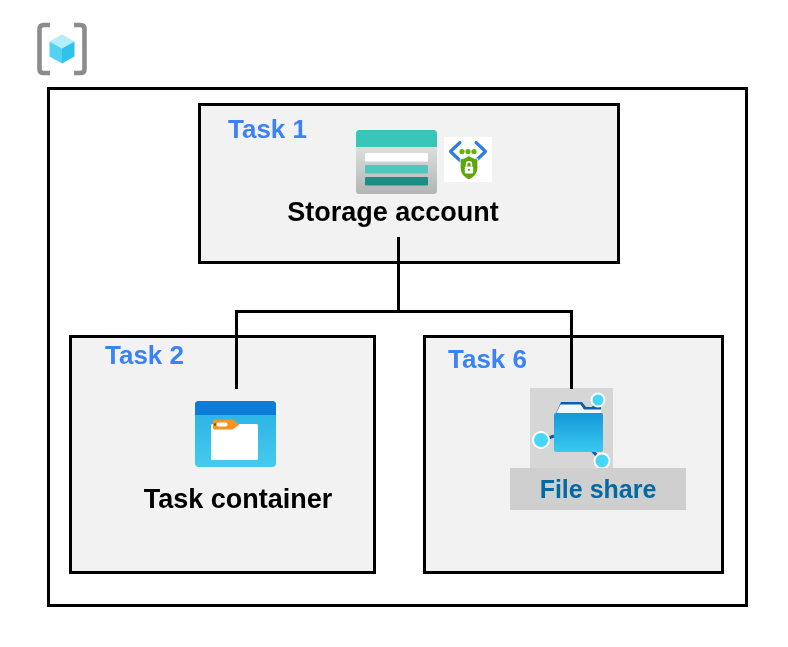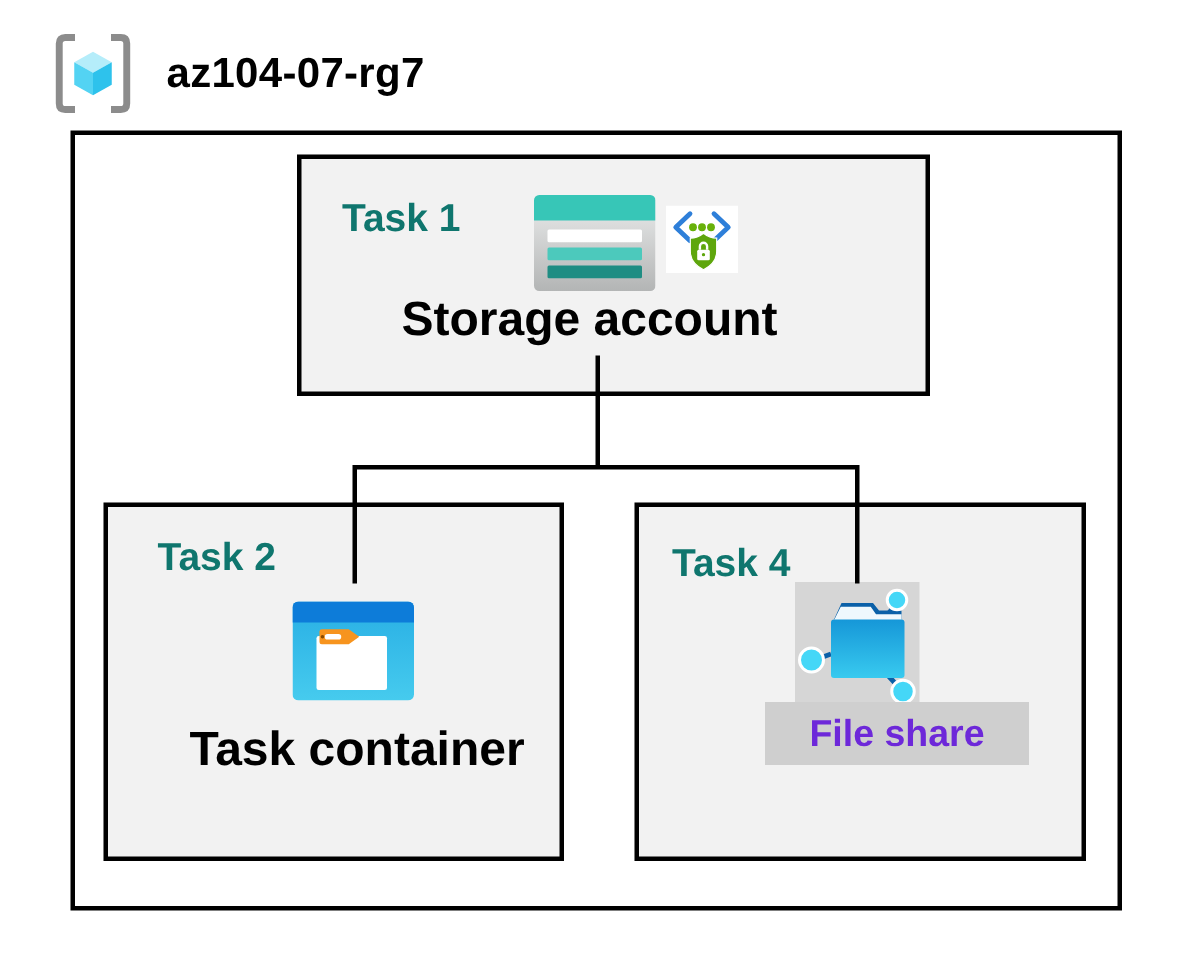--- a/index.html
+++ b/index.html
@@ -18,51 +18,50 @@
     left:47px;top:87px;width:701px;height:520px;
     border:3px solid #000000;background:#ffffff;box-sizing:border-box;
   }
   .task-box{
     border:3px solid #000000;background:#F2F2F2;box-sizing:border-box;
   }
   .task1{left:198px;top:103px;width:422px;height:161px;}
   .task2{left:69px;top:335px;width:307px;height:239px;}
   .task3{left:423px;top:335px;width:301px;height:239px;}
   .task-label{
-    font-size:26px;font-weight:700;color:#0f766e;height:30px;line-height:30px;margin-top:16px;
+    font-size:26px;font-weight:700;color:#3b82f6;height:30px;line-height:30px;
   }
   .t1l{left:228px;top:114px;}
   .t2l{left:105px;top:340px;}
   .t3l{left:448px;top:344px;}
   .item-label{
-    font-size:32px;font-weight:700;color:#000000;text-align:center;
+    font-size:27px;font-weight:700;color:#000000;text-align:center;
     height:30px;line-height:30px;
   }
   .storage-label{left:198px;top:197px;width:390px;}
   .blob-label{left:69px;top:484px;width:338px;}
   .fs-icon-bg{left:530px;top:388px;width:83px;height:80px;background:#D6D6D6;}
   .fs-label-bg{
     left:510px;top:468px;width:176px;height:42px;background:#CFCFCF;
-    font-size:25px;font-weight:700;color:#6d28d9;text-align:center;line-height:42px;
+    font-size:25px;font-weight:700;color:#0369a1;text-align:center;line-height:42px;
   }
   .overlay{left:0;top:0;width:788px;height:647px;pointer-events:none;}
 </style>
 </head>
 <body>
 
 <div class="canvas">
 
   <svg class="abs" style="left:36px;top:22px" width="52" height="54" viewBox="0 0 52 54">
     <path d="M14 3 H7.5 Q3.5 3 3.5 7 V47 Q3.5 51 7.5 51 H14" fill="none" stroke="#8C8C8C" stroke-width="4.6"></path>
     <path d="M38 3 H44.5 Q48.5 3 48.5 7 V47 Q48.5 51 44.5 51 H38" fill="none" stroke="#8C8C8C" stroke-width="4.6"></path>
     <polygon points="26,12.5 38.5,19.5 26,26.5 13.5,19.5" fill="#B5EDFA"></polygon>
     <polygon points="13.5,19.5 26,26.5 26,41.5 13.5,34.5" fill="#53D3F3"></polygon>
     <polygon points="26,26.5 38.5,19.5 38.5,34.5 26,41.5" fill="#2EC2EC"></polygon>
   </svg>
-  <div class="abs rg-title">az104-07-rg7</div>
 
   <div class="abs outer-box"></div>
 
   <div class="abs task-box task1"></div>
   <div class="abs task-label t1l">Task 1</div>
 
   <svg class="abs" style="left:356px;top:130px" width="81" height="64" viewBox="0 0 81 64">
     <defs>
       <linearGradient id="sgBody" x1="0" y1="0" x2="0" y2="1">
         <stop offset="0" stop-color="#ECEDED"></stop>
@@ -105,21 +104,21 @@
     <path d="M0 14 V4 A4 4 0 0 1 4 0 H77 A4 4 0 0 1 81 4 V14 Z" fill="#0D7CD9"></path>
     <rect x="16" y="23" width="47" height="36" rx="1.5" fill="#FFFFFF"></rect>
     <path d="M19.5 18.5 H37.5 L44.5 23.5 L37.5 28.5 H19.5 Q18 28.5 18 27 V20 Q18 18.5 19.5 18.5 Z" fill="#F7941E"></path>
     <rect x="21.5" y="21.6" width="11" height="3.8" rx="1.9" fill="#FFFFFF"></rect>
     <circle cx="20" cy="23.5" r="1.2" fill="#8A4B00"></circle>
   </svg>
 
   <div class="abs item-label blob-label">Task container</div>
 
   <div class="abs task-box task3"></div>
-  <div class="abs task-label t3l">Task 4</div>
+  <div class="abs task-label t3l">Task 6</div>
 
   <div class="abs fs-icon-bg"></div>
 
   <svg class="abs" style="left:530px;top:388px" width="83" height="80" viewBox="0 0 83 80">
     <defs>
       <linearGradient id="fsBody" x1="0" y1="0" x2="0" y2="1">
         <stop offset="0" stop-color="#1697D8"></stop>
           <stop offset="1" stop-color="#38CAEF"></stop>
       </linearGradient>
     </defs>

